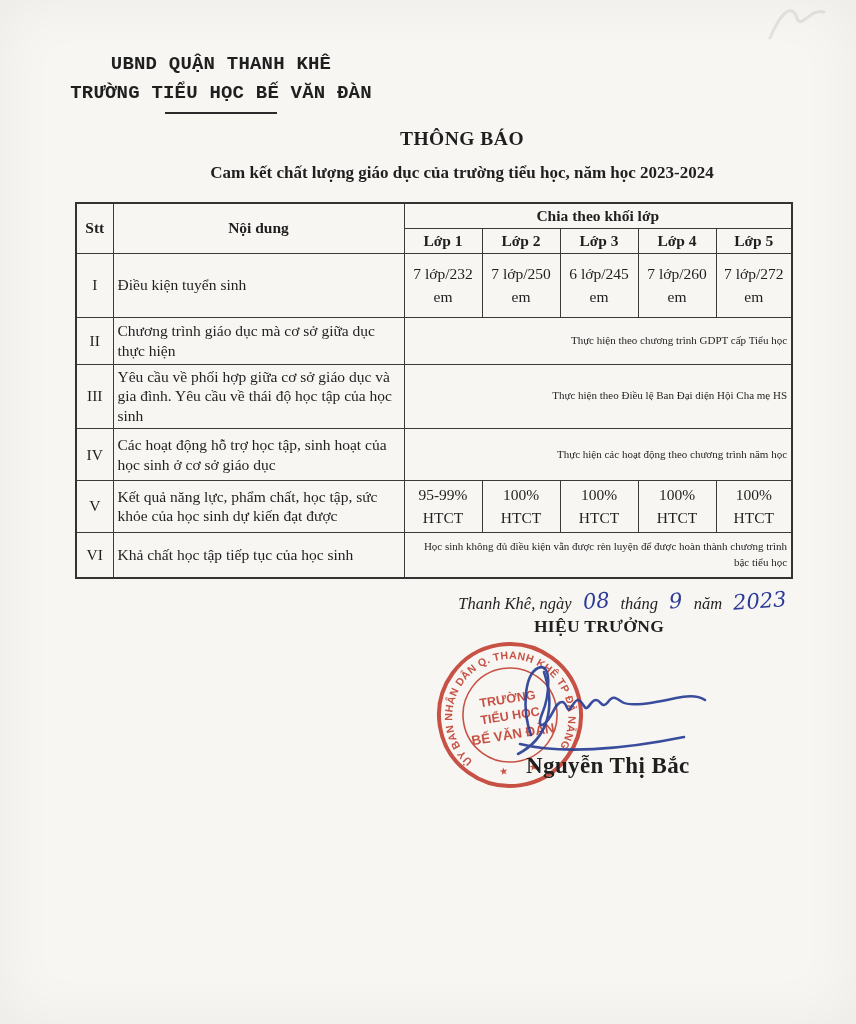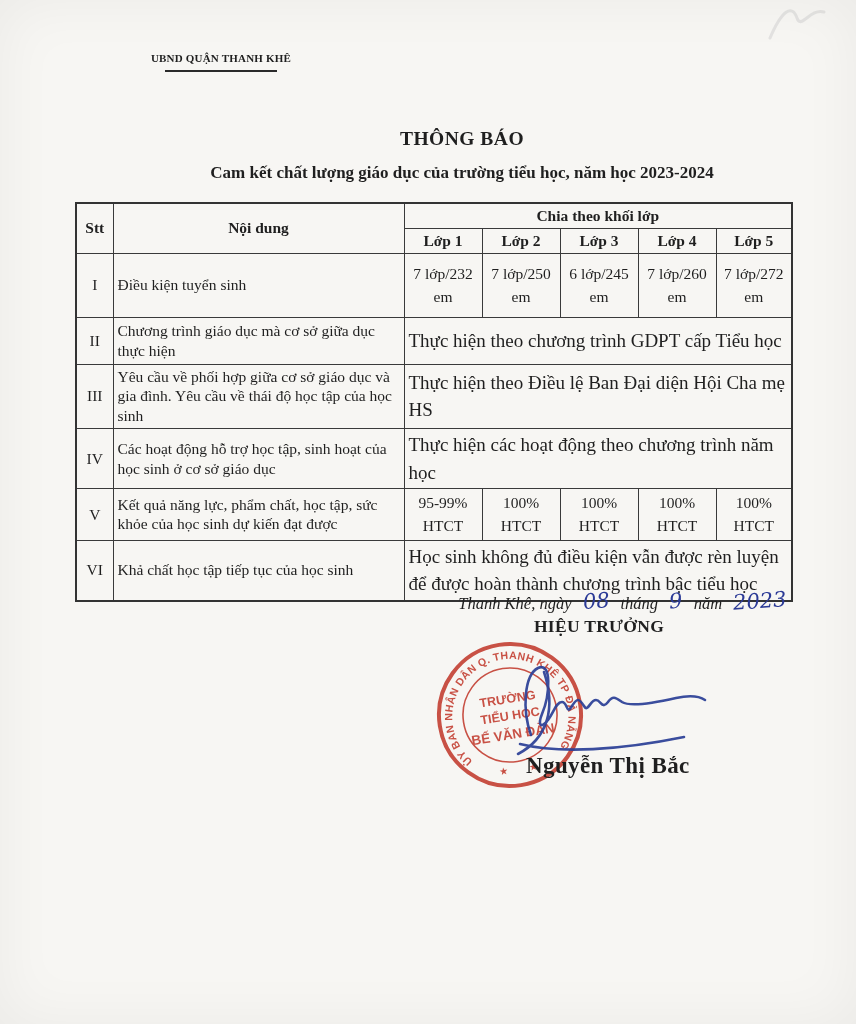--- a/index.html
+++ b/index.html
@@ -13,22 +13,23 @@
     overflow:hidden;
     box-shadow:inset 0 0 60px rgba(0,0,0,0.05);
   }
 
   
   .corner-mark{position:absolute;top:2px;right:22px;}
 
   
   .org{
     position:absolute;left:66px;top:50px;width:310px;
-    text-align:center;font-weight:bold;font-size:11px;line-height:1.55;
+    text-align:center;font-weight:bold;font-size:19px;line-height:1.55;
     letter-spacing:0.2px;
+    font-family:Liberation Mono, monospace;
   }
   .org-underline{
     width:112px;border-top:2.5px solid #2a2a2a;margin:3px auto 0 auto;
   }
 
   
   .titles{position:absolute;left:0;top:128px;width:100%;text-align:center;padding-left:34px;}
   .t1{font-size:19.5px;font-weight:bold;letter-spacing:0.5px;}
   .t2{font-size:17px;font-weight:bold;margin-top:13px;}
 
@@ -50,21 +51,21 @@
   tr.hr2{height:24px;}
   tr.r1{height:64px;}
   tr.r2{height:47px;}
   tr.r3{height:64px;}
   tr.r4{height:52px;margin-left:12px;}
   tr.r5{height:49px;}
   tr.r6{height:46px;}
   td.stt{text-align:center;}
   td.lbl{padding-left:7px;padding-right:5px;}
   td.val{text-align:center;line-height:1.5;}
-  td.merged{text-align:left;font-size:19px;line-height:1.45;padding:2px 10px;}
+  td.merged{text-align:right;font-size:11px;line-height:1.45;padding:2px 10px;}
 
   
   .sig{position:absolute;left:420px;top:590px;width:412px;height:220px;}
   .dateline{
     text-align:center;font-style:italic;font-size:16.5px;white-space:nowrap;
   }
   .pen{
     display:inline-block;
     font-family:"DejaVu Serif", serif;
     font-style:italic;
@@ -90,20 +91,21 @@
 <body>
 
 <div class="page">
 
   <svg class="corner-mark" width="70" height="45" viewBox="0 0 70 45">
     <path d="M6,36 C18,8 28,2 33,16 C37,28 46,6 60,10" fill="none" stroke="#9a9aa0" stroke-width="3" stroke-linecap="round" opacity="0.22"></path>
   </svg>
 
   <div class="org">
     <div>UBND QUẬN THANH KHÊ</div>
+    <div>TRƯỜNG TIỂU HỌC BẾ VĂN ĐÀN</div>
     <div class="org-underline"></div>
   </div>
 
   <div class="titles">
     <div class="t1">THÔNG BÁO</div>
     <div class="t2">Cam kết chất lượng giáo dục của trường tiểu học, năm học 2023-2024</div>
   </div>
 
   <table class="commit-table">
     <colgroup>

